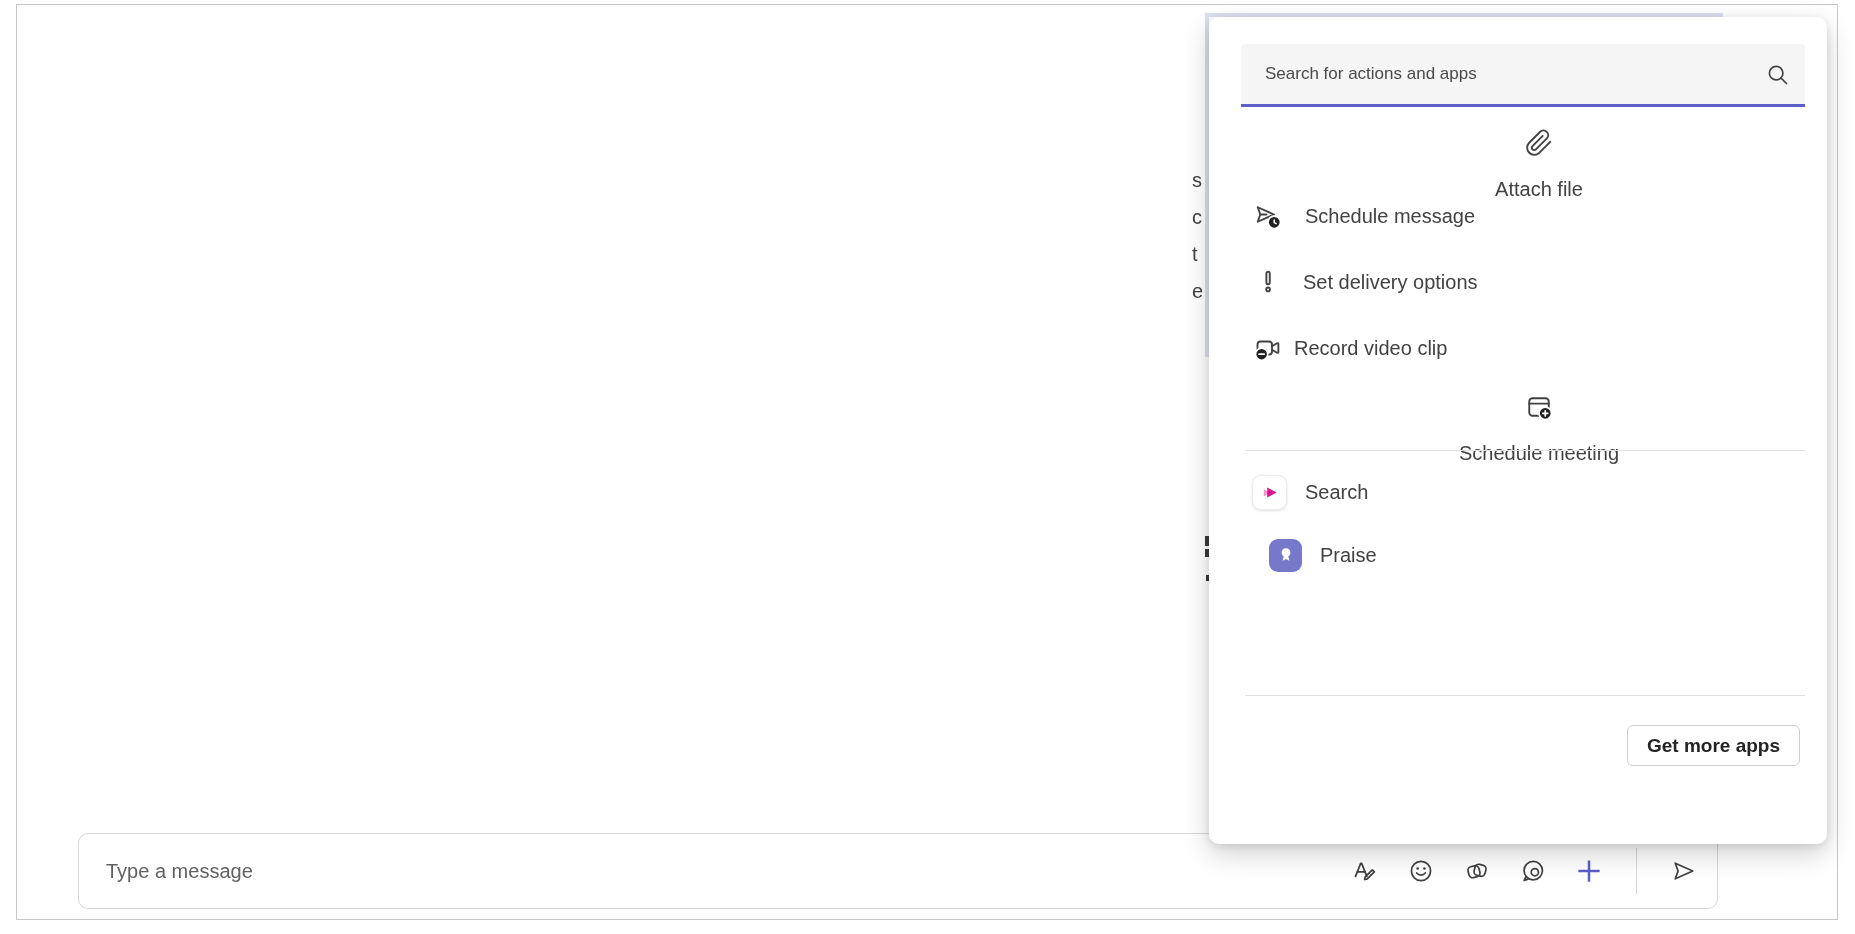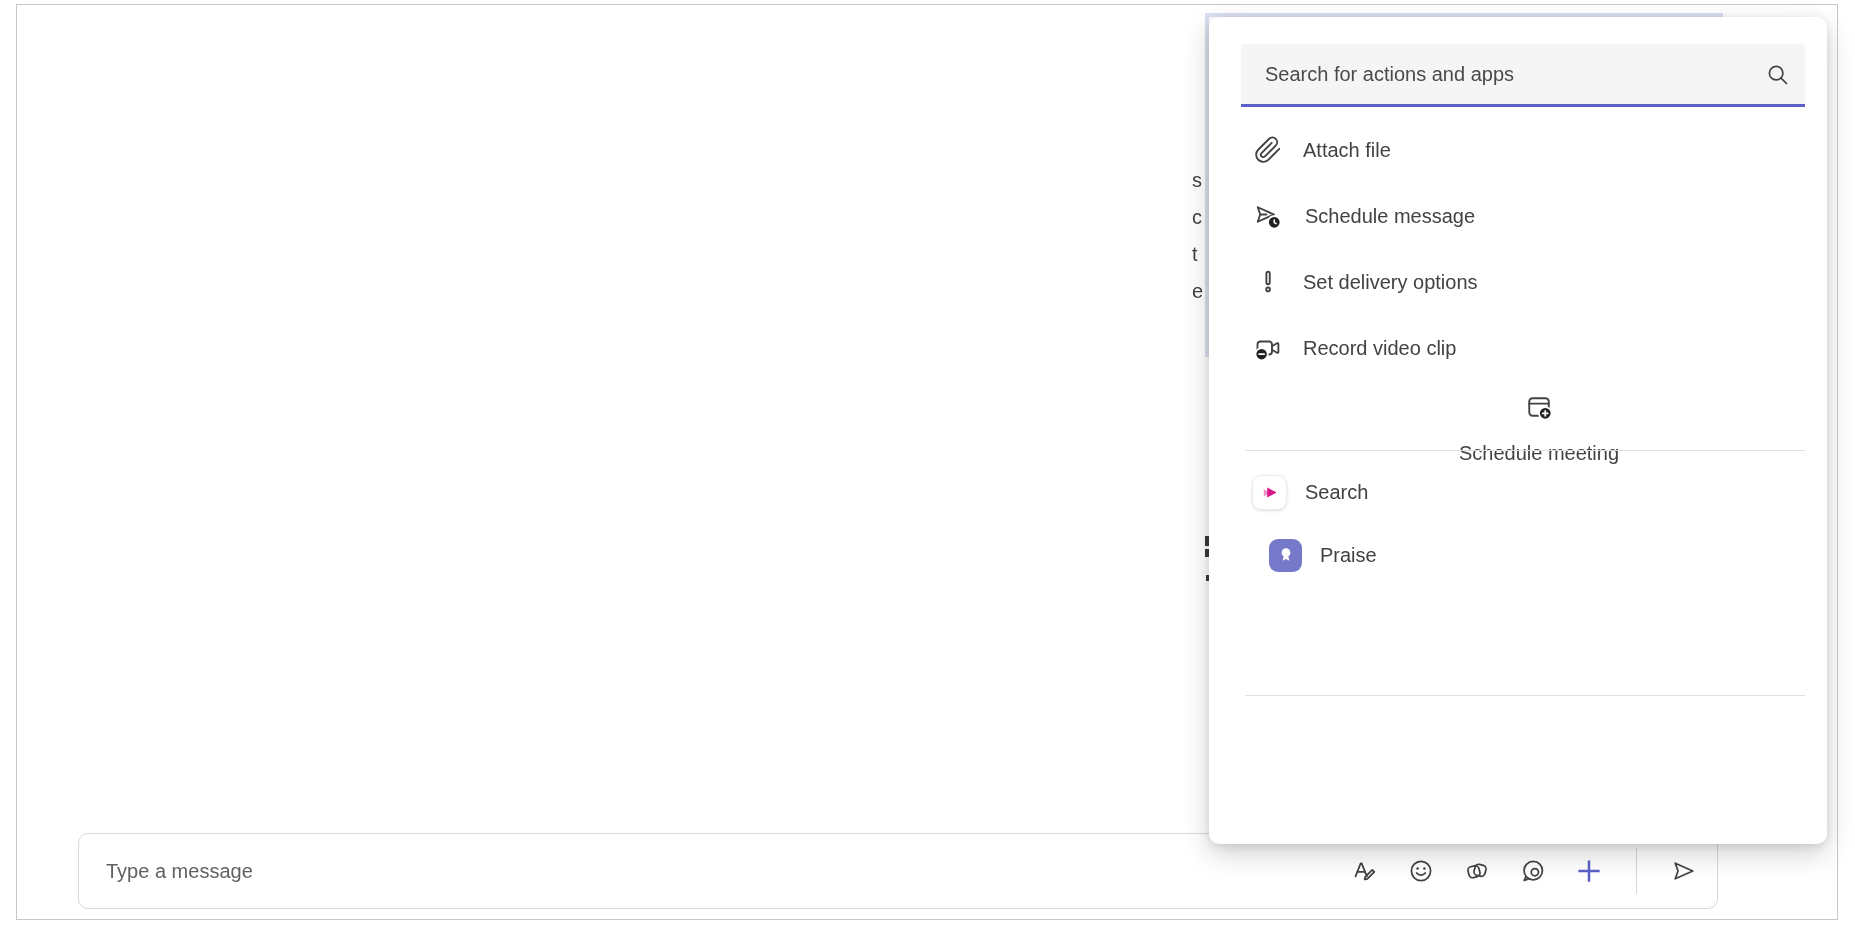--- a/index.html
+++ b/index.html
@@ -37,32 +37,32 @@
   .tb-divider{width:1px;height:46px;background:#d6d6d6;margin:0 6px;}
 
   
   .popup{position:absolute;left:1209px;top:17px;width:618px;height:827px;
          background:#fff;border-radius:10px;z-index:5;
          box-shadow:0 10px 28px rgba(0,0,0,.18),0 2px 8px rgba(0,0,0,.10);}
   .search-wrap{position:absolute;left:32px;top:27px;width:564px;height:63px;
          background:#f5f5f5;border-bottom:3px solid #5B5FC7;border-radius:4px 4px 0 0;
          display:flex;align-items:center;box-sizing:border-box;padding:0 14px 0 22px;}
   .search-input{flex:1;border:none;outline:none;background:transparent;
-         font-family:"Liberation Sans",sans-serif;font-size:20px;color:#333;}
+         font-family:"Liberation Sans",sans-serif;font-size:17px;color:#333;}
   .search-input::placeholder{color:#4a4a4a;opacity:1;}
   .search-icon svg{width:27px;height:27px;display:block;}
 
   .menu-row{position:absolute;left:0;right:0;height:48px;display:flex;align-items:center;
          padding-left:42px;gap:18px;cursor:pointer;box-sizing:border-box;}
   .menu-row .ic{width:34px;height:34px;display:flex;align-items:center;justify-content:center;flex:0 0 34px;}
   .menu-row .ic svg{width:30px;height:30px;display:block;}
   .menu-label{font-size:20px;color:#424242;white-space:nowrap;}
 
-  .row-attach{top:109px;} .row-schedmsg{top:175px;gap:20px;} .row-delivery{top:241px;}
-  .row-video{top:307px;}  .row-meeting{top:373px;flex-direction:column;}
+  .row-attach{top:109px;flex-direction:column;} .row-schedmsg{top:175px;gap:20px;} .row-delivery{top:241px;}
+  .row-video{top:307px;gap:9px;}  .row-meeting{top:373px;flex-direction:column;}
   .row-stream{top:451px;} .row-praise{top:514px;margin-left:17px;} .row-approvals{top:576px;}
 
   .app-tile{width:33px;height:33px;border-radius:9px;display:flex;align-items:center;
             justify-content:center;flex:0 0 33px;margin-left:1px;}
   .app-tile svg{width:24px;height:24px;display:block;}
   .tile-white{background:#fff;border:1px solid #ececec;box-shadow:0 1px 3px rgba(0,0,0,.12);}
   .tile-purple{background:#7679C9;}
 
   .pdivider{position:absolute;left:36px;width:560px;height:1px;background:#e0e0e0;}
   .pdiv1{top:433px;} .pdiv2{top:678px;}
@@ -232,13 +232,14 @@
           <circle cx="12" cy="9.7" r="4.4" fill="#fff"></circle>
           <path d="M9.7 13.2 8.6 17.8l3.4-1.8 3.4 1.8-1.1-4.6Z" fill="#fff"></path>
         </svg>
     </span>
     <span class="menu-label">Praise</span>
   </div>
 
 
   <div class="pdivider pdiv2"></div>
 
+  <button class="get-more-btn">Get more apps</button>
 </div>
 
 </body></html>

